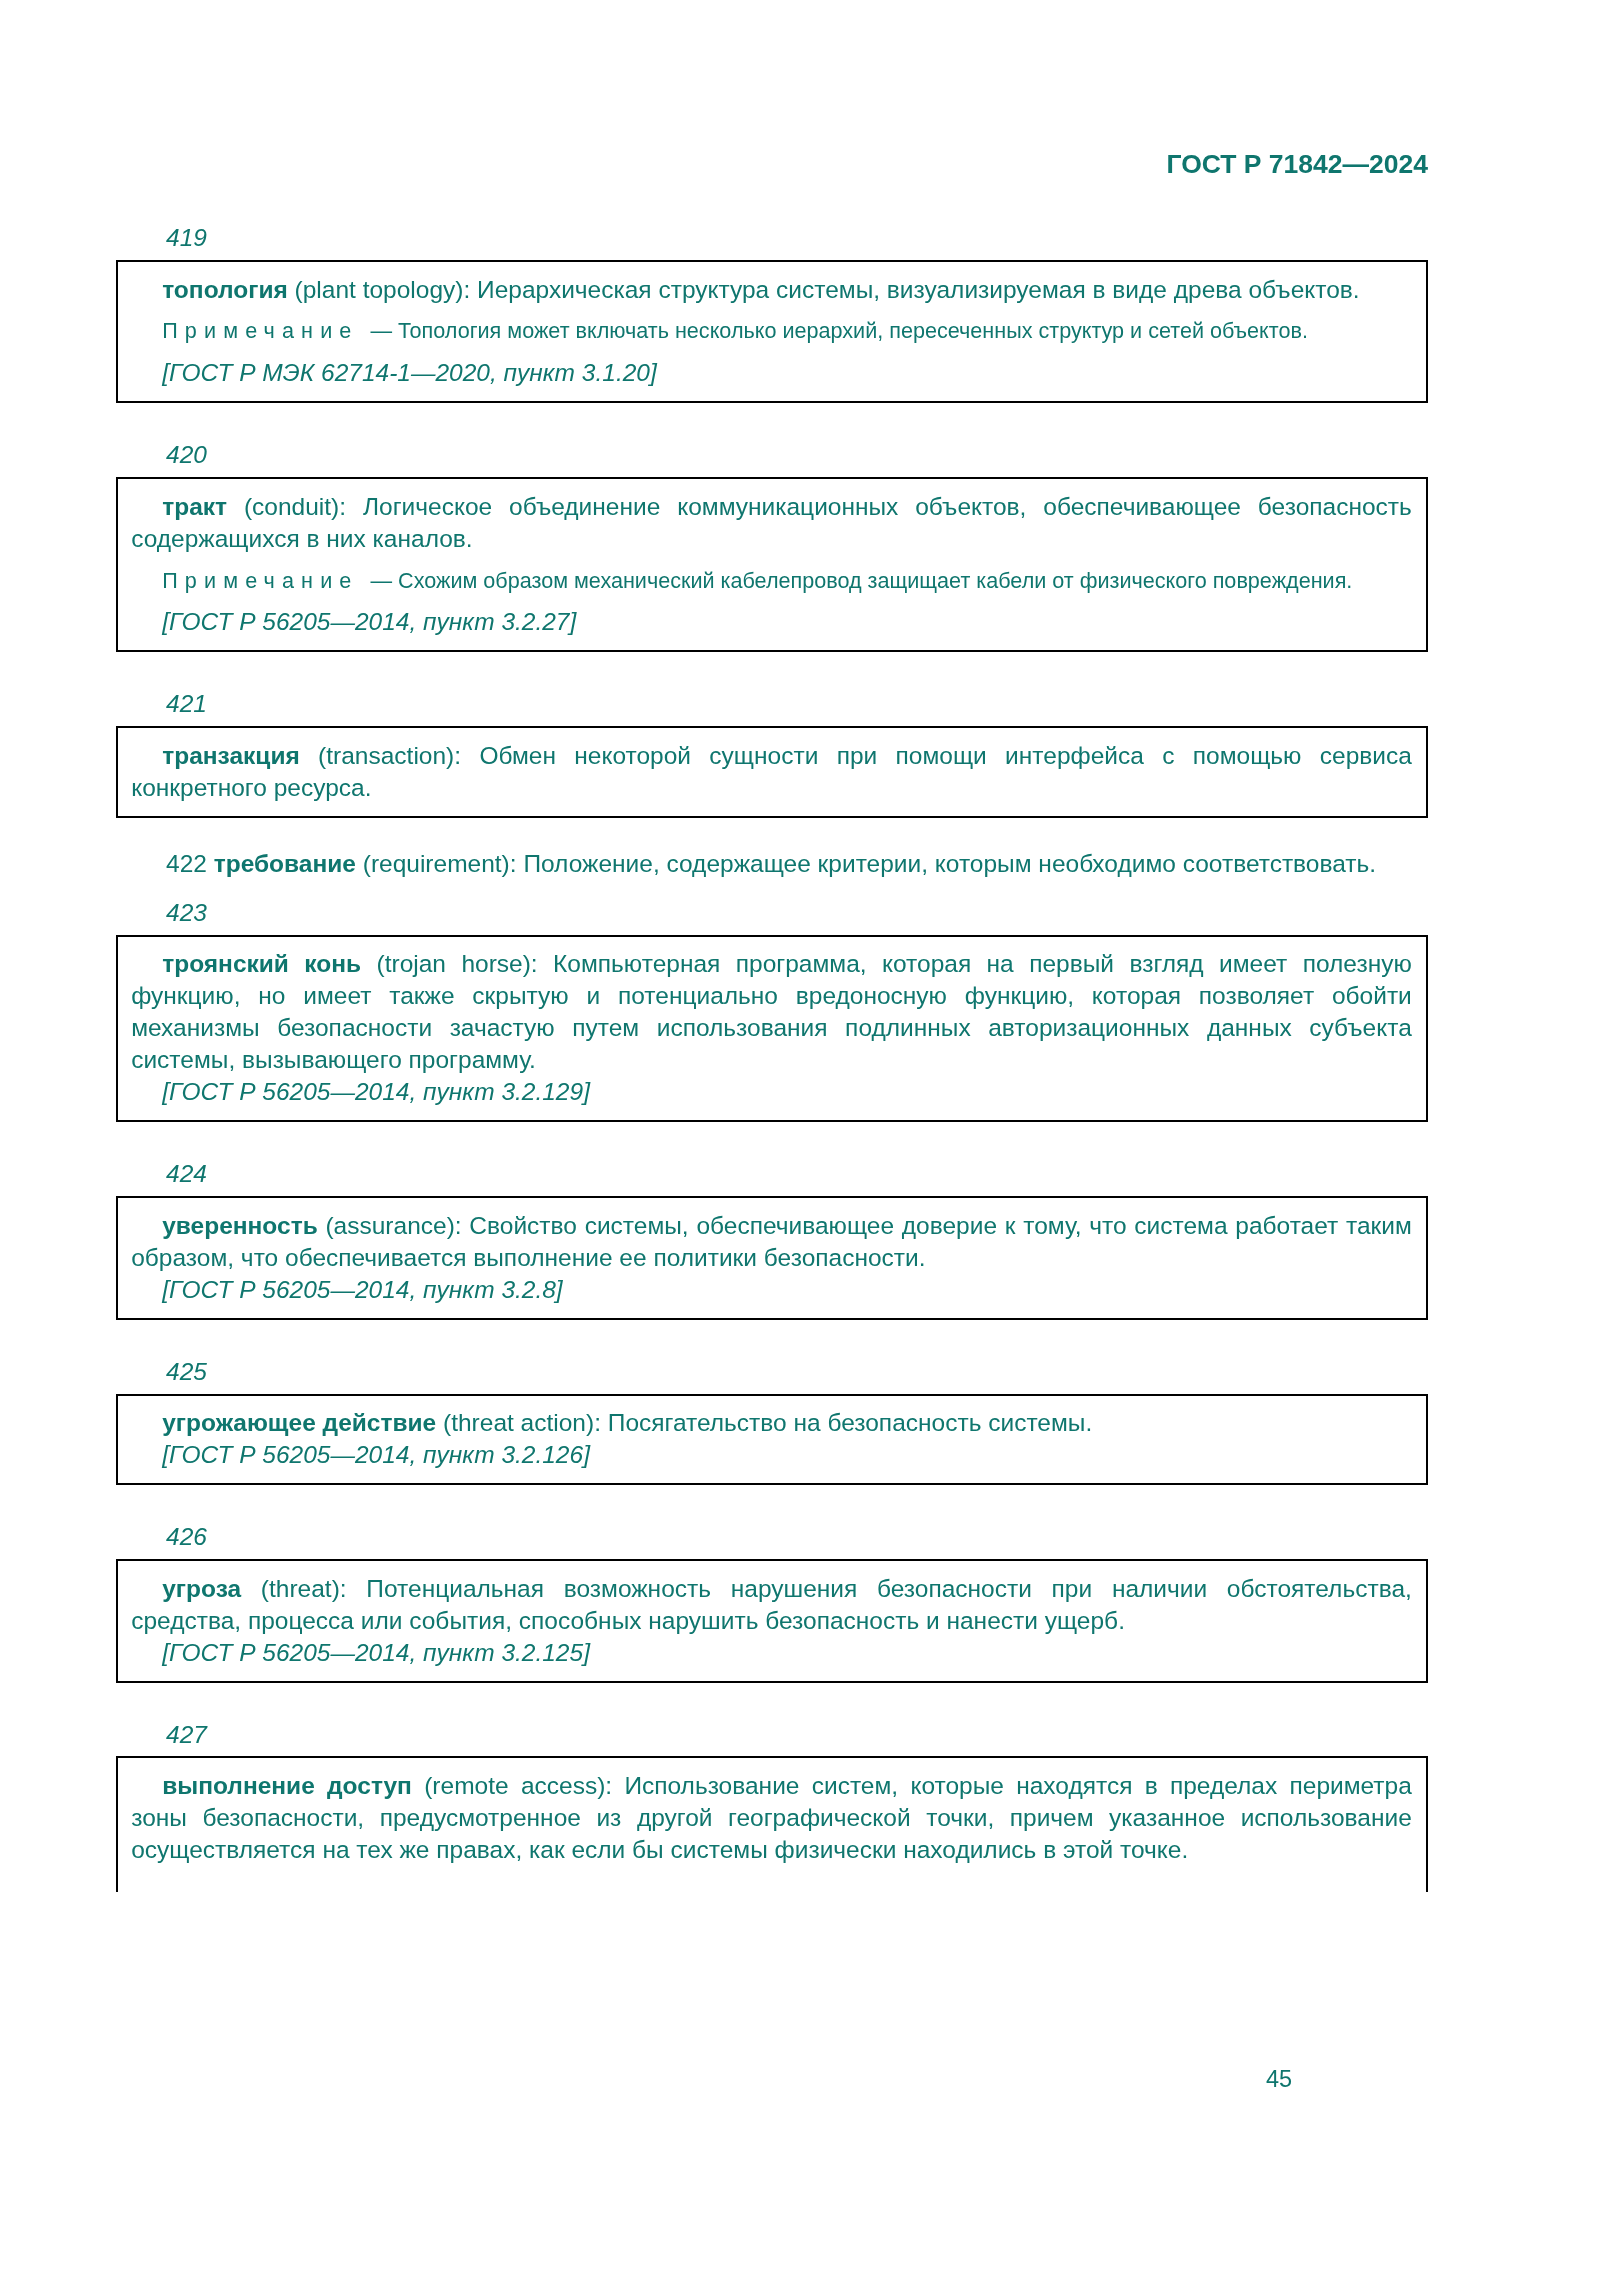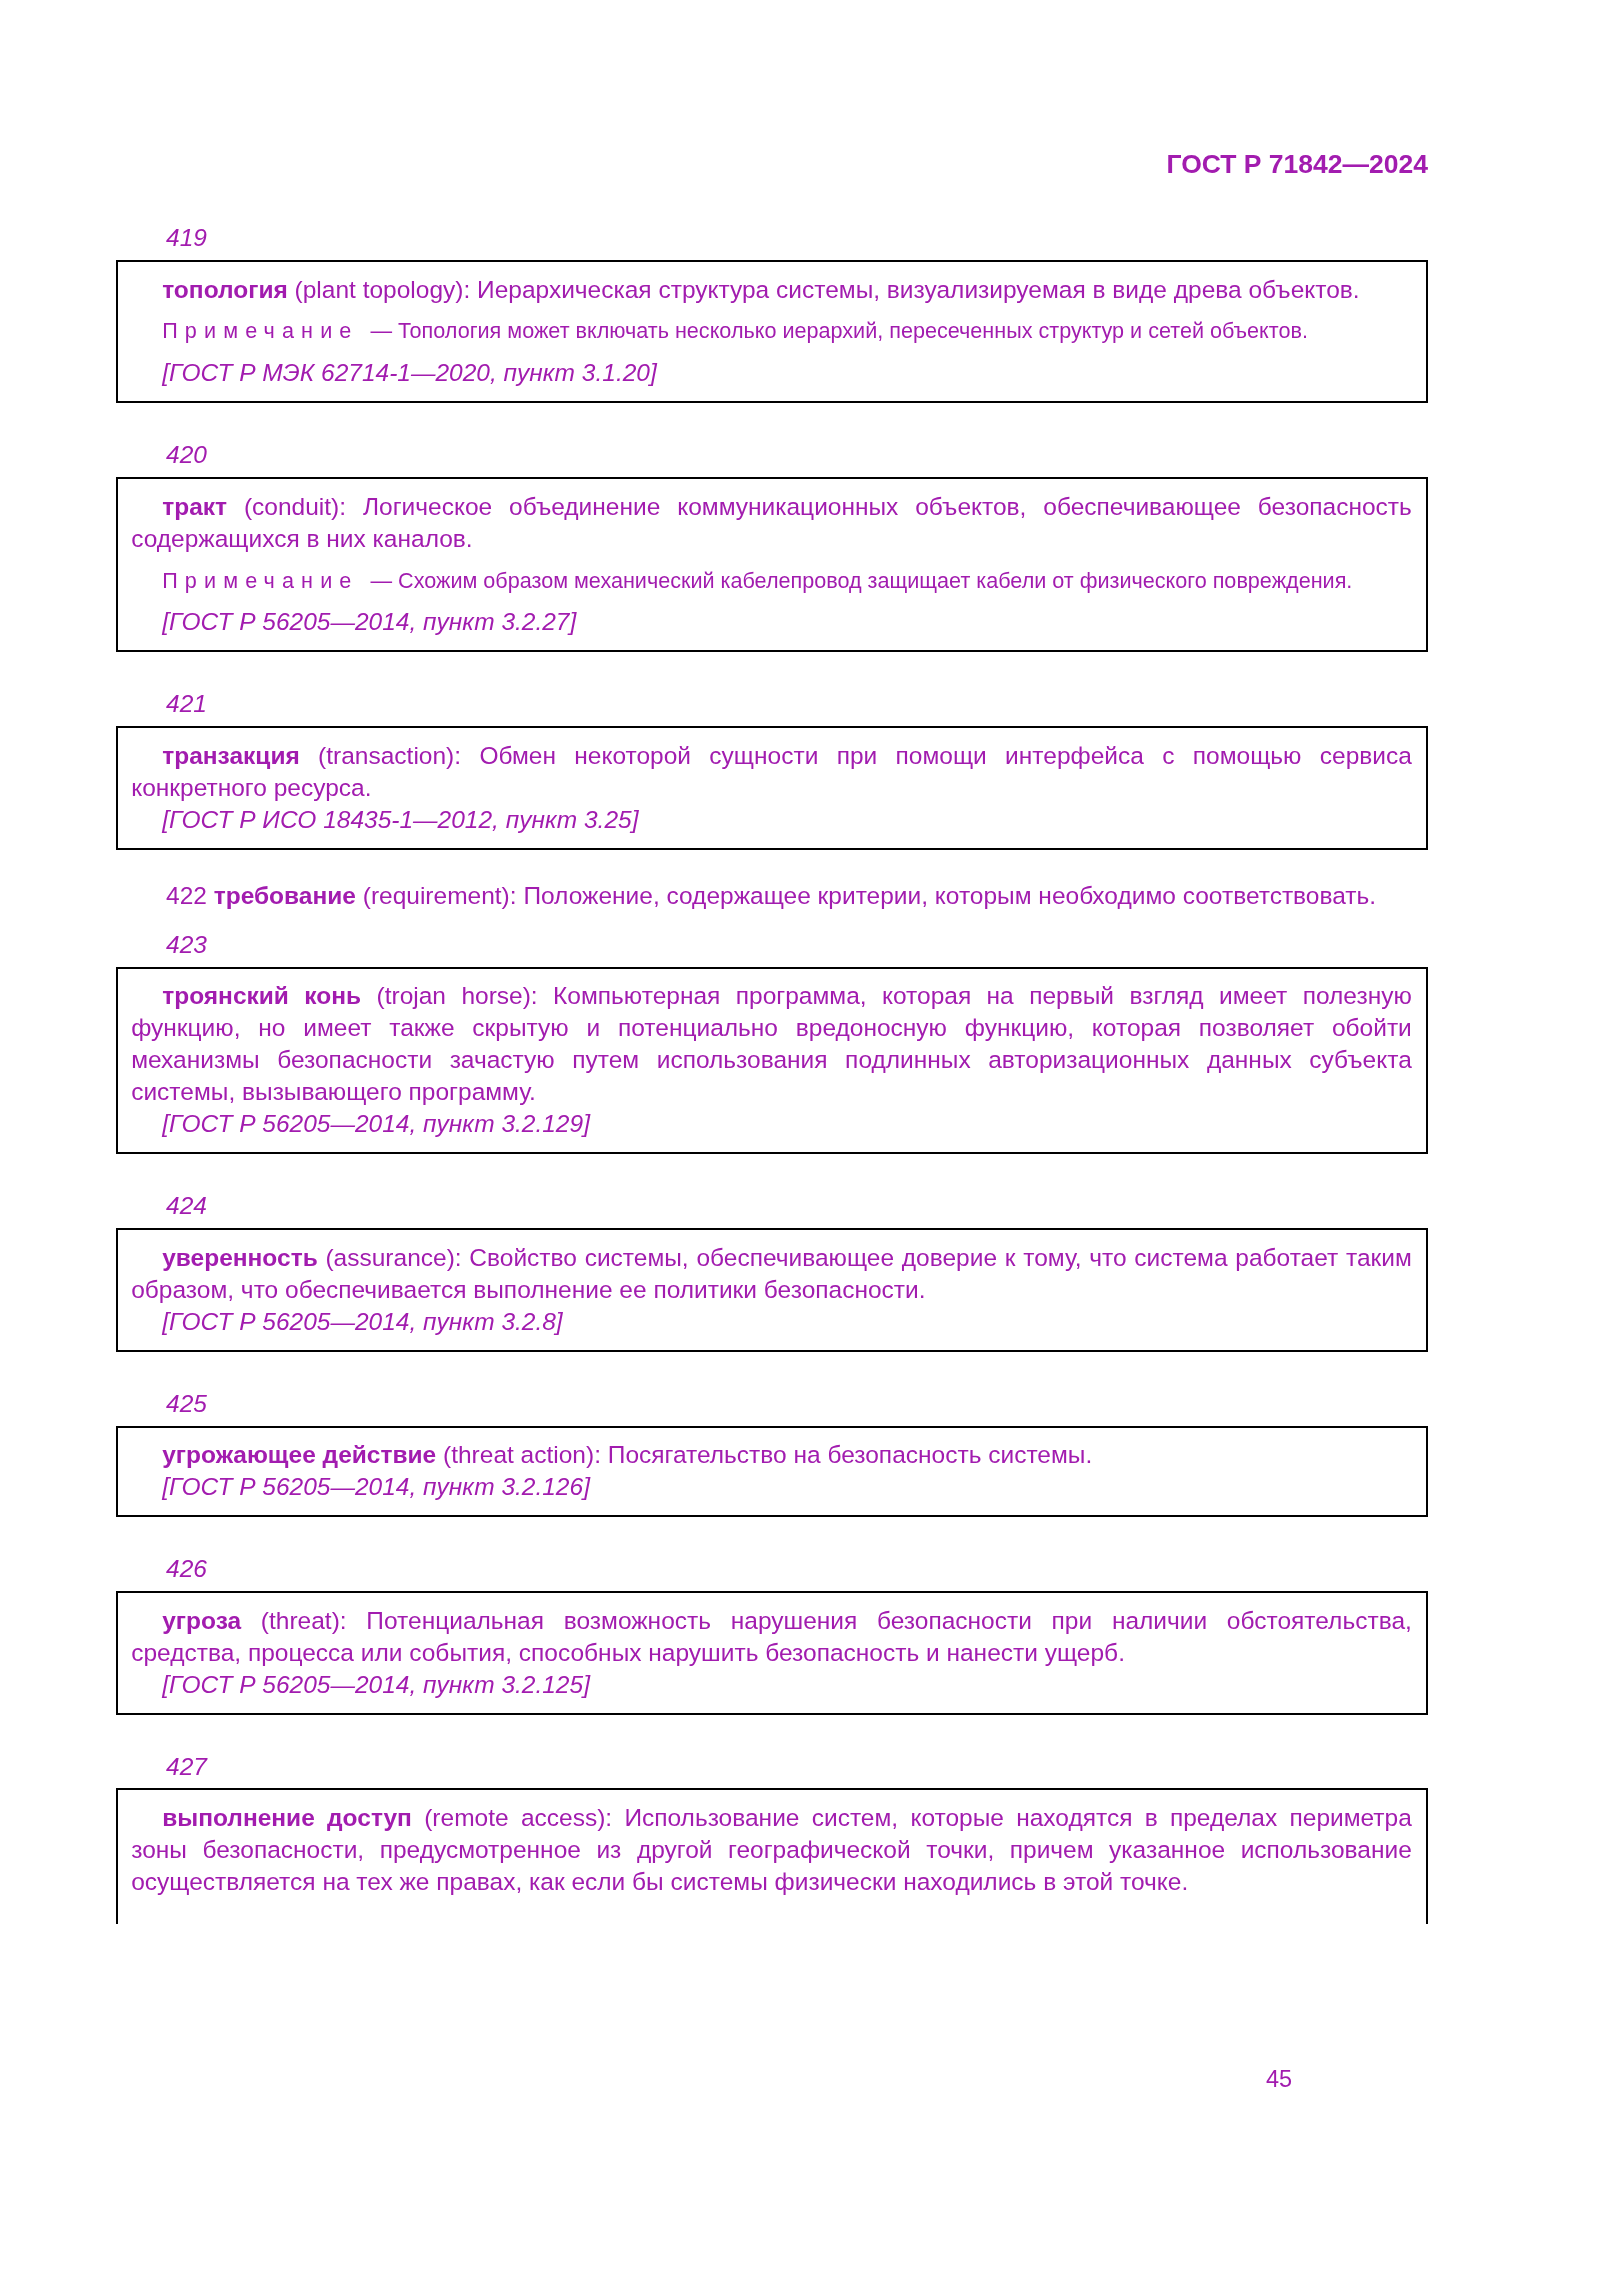--- a/index.html
+++ b/index.html
@@ -1,21 +1,21 @@
 <!DOCTYPE html>
 <html><head>
 <meta charset="utf-8">
 <style>
   html, body { margin:0; padding:0; background:#ffffff; }
   .page {
     position:relative;
     width:1621px;
     height:2293px;
     background:#ffffff;
-    color:#a21caf;
+    color:#0f766e;
     font-family:"Liberation Sans", sans-serif;
     box-sizing:border-box;
     padding:0 193px 0 90px;
     overflow:hidden;
   }
   .doc-header {
     margin:0;
     padding-top:147px;
     text-align:right;
     font-weight:bold;
@@ -91,21 +91,20 @@
   <p class="entry-label">420</p>
   <div class="term-box">
     <p><span class="term">тракт</span> <span>(conduit):</span> <span>Логическое объединение коммуникационных объектов, обеспечивающее безопасность содержащихся в них каналов.</span></p>
     <p class="note"><span class="note-label">Примечание</span>&nbsp;&nbsp;<span>— Схожим образом механический кабелепровод защищает кабели от физического повреждения.</span></p>
     <p class="source spaced">[ГОСТ Р 56205—2014, пункт 3.2.27]</p>
   </div>
 
   <p class="entry-label">421</p>
   <div class="term-box">
     <p><span class="term">транзакция</span> <span>(transaction):</span> <span>Обмен некоторой сущности при помощи интерфейса с помощью сервиса конкретного ресурса.</span></p>
-    <p class="source">[ГОСТ Р ИСО 18435-1—2012, пункт 3.25]</p>
   </div>
 
   <p class="plain-entry"><span>422</span> <span class="term">требование</span> <span>(requirement):</span> <span>Положение, содержащее критерии, которым необходимо соответствовать.</span></p>
 
   <p class="entry-label tight">423</p>
   <div class="term-box">
     <p><span class="term">троянский конь</span> <span>(trojan horse):</span> <span>Компьютерная программа, которая на первый взгляд имеет полезную функцию, но имеет также скрытую и потенциально вредоносную функцию, которая позволяет обойти механизмы безопасности зачастую путем использования подлинных авторизационных данных субъекта системы, вызывающего программу.</span></p>
     <p class="source">[ГОСТ Р 56205—2014, пункт 3.2.129]</p>
   </div>
 

